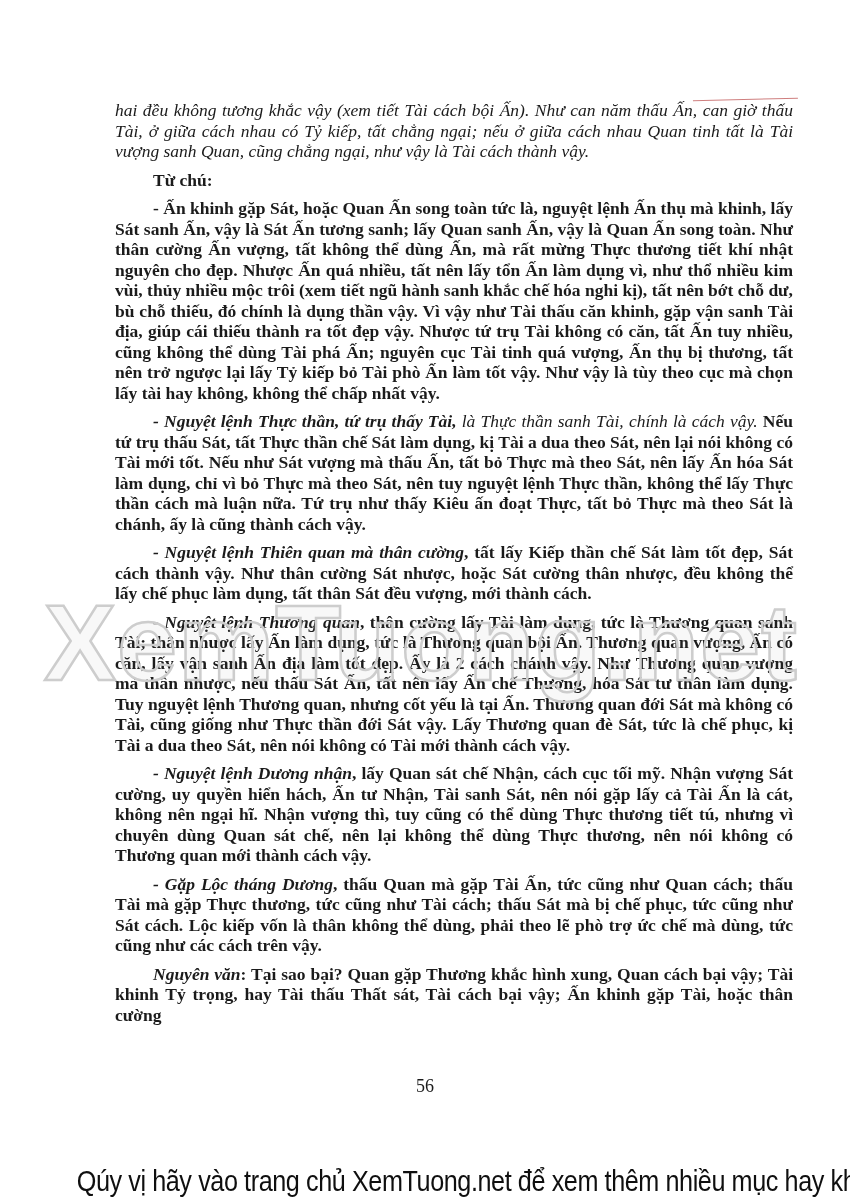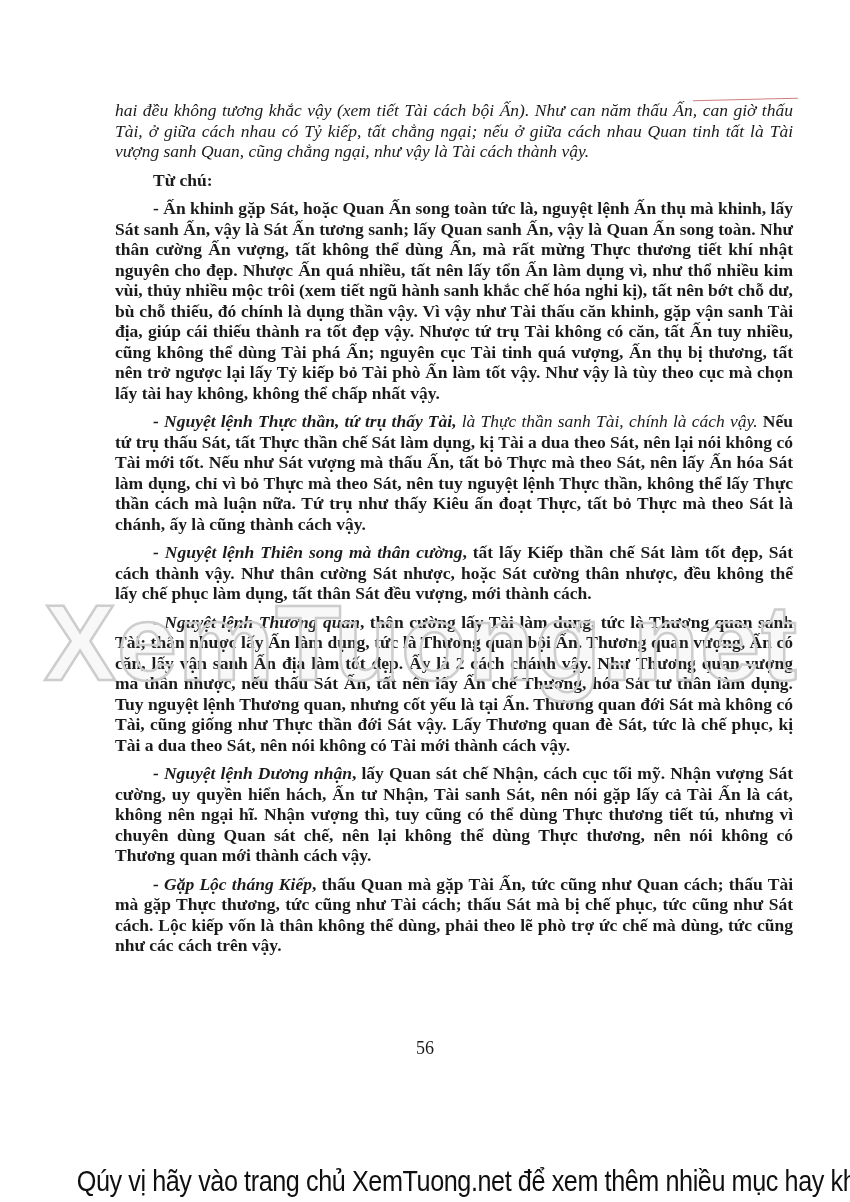--- a/index.html
+++ b/index.html
@@ -41,21 +41,21 @@
     line-height: 1.1;
     letter-spacing: 1px;
     white-space: nowrap;
     color: rgba(130,130,130,0.06);
     -webkit-text-stroke: 2.5px #cdcdcd;
     pointer-events: none;
     margin-top: 44px;
   }
   .page-number {
     position: absolute;
-    top: 1038px;
+    top: 1076px;
     left: 0;
     width: 850px;
     text-align: center;
     font-size: 18px;
     z-index: 2;
   }
   .footer {
     position: absolute;
     left: 0;
     bottom: 4px;
@@ -87,23 +87,24 @@
 </head>
 <body>
 
 <div class="page">
   <div class="artifact-red"></div>
   <div class="content" id="blocks-host">
       <p class="para intro"><span class="seg-italic">hai đều không tương khắc vậy (xem tiết Tài cách bội Ấn). Như can năm thấu Ấn, can giờ thấu Tài, ở giữa cách nhau có Tỷ kiếp, tất chẳng ngại; nếu ở giữa cách nhau Quan tinh tất là Tài vượng sanh Quan, cũng chẳng ngại, như vậy là Tài cách thành vậy.</span></p>
       <p class="para subheading"><span class="seg-bold">Từ chú:</span></p>
       <p class="para"><span class="seg-bold">- Ấn khinh gặp Sát, hoặc Quan Ấn song toàn</span><span class="seg-regular"> tức là, nguyệt lệnh Ấn thụ mà khinh, lấy Sát sanh Ấn, vậy là Sát Ấn tương sanh; lấy Quan sanh Ấn, vậy là Quan Ấn song toàn. Như thân cường Ấn vượng, tất không thể dùng Ấn, mà rất mừng Thực thương tiết khí nhật nguyên cho đẹp. Nhược Ấn quá nhiều, tất nên lấy tổn Ấn làm dụng vì, như thổ nhiều kim vùi, thủy nhiều mộc trôi (xem tiết ngũ hành sanh khắc chế hóa nghi kị), tất nên bớt chỗ dư, bù chỗ thiếu, đó chính là dụng thần vậy. Vì vậy như Tài thấu căn khinh, gặp vận sanh Tài địa, giúp cái thiếu thành ra tốt đẹp vậy. Nhược tứ trụ Tài không có căn, tất Ấn tuy nhiều, cũng không thể dùng Tài phá Ấn; nguyên cục Tài tinh quá vượng, Ấn thụ bị thương, tất nên trở ngược lại lấy Tỷ kiếp bỏ Tài phò Ấn làm tốt vậy. Như vậy là tùy theo cục mà chọn lấy tài hay không, không thể chấp nhất vậy.</span></p>
       <p class="para"><span class="seg-bolditalic">- Nguyệt lệnh Thực thần, tứ trụ thấy Tài,</span><span class="seg-italic"> là Thực thần sanh Tài, chính là cách vậy.</span><span class="seg-regular"> Nếu tứ trụ thấu Sát, tất Thực thần chế Sát làm dụng, kị Tài a dua theo Sát, nên lại nói không có Tài mới tốt. Nếu như Sát vượng mà thấu Ấn, tất bỏ Thực mà theo Sát, nên lấy Ấn hóa Sát làm dụng, chỉ vì bỏ Thực mà theo Sát, nên tuy nguyệt lệnh Thực thần, không thể lấy Thực thần cách mà luận nữa. Tứ trụ như thấy Kiêu ấn đoạt Thực, tất bỏ Thực mà theo Sát là chánh, ấy là cũng thành cách vậy.</span></p>
-      <p class="para"><span class="seg-bolditalic">- Nguyệt lệnh Thiên song mà thân cường</span><span class="seg-regular">, tất lấy Kiếp thần chế Sát làm tốt đẹp, Sát cách thành vậy. Như thân cường Sát nhược, hoặc Sát cường thân nhược, đều không thể lấy chế phục làm dụng, tất thân Sát đều vượng, mới thành cách.</span></p>
+      <p class="para"><span class="seg-bolditalic">- Nguyệt lệnh Thiên quan mà thân cường</span><span class="seg-regular">, tất lấy Kiếp thần chế Sát làm tốt đẹp, Sát cách thành vậy. Như thân cường Sát nhược, hoặc Sát cường thân nhược, đều không thể lấy chế phục làm dụng, tất thân Sát đều vượng, mới thành cách.</span></p>
       <p class="para"><span class="seg-bolditalic">- Nguyệt lệnh Thương quan</span><span class="seg-regular">, thân cường lấy Tài làm dụng, tức là Thương quan sanh Tài; thân nhược lấy Ấn làm dụng, tức là Thương quan bội Ấn. Thương quan vượng, Ấn có căn, lấy vận sanh Ấn địa làm tốt đẹp. Ấy là 2 cách chánh vậy. Như Thương quan vượng mà thân nhược, nếu thấu Sát Ấn, tất nên lấy Ấn chế Thương, hóa Sát tư thân làm dụng. Tuy nguyệt lệnh Thương quan, nhưng cốt yếu là tại Ấn. Thương quan đới Sát mà không có Tài, cũng giống như Thực thần đới Sát vậy. Lấy Thương quan đè Sát, tức là chế phục, kị Tài a dua theo Sát, nên nói không có Tài mới thành cách vậy.</span></p>
       <p class="para"><span class="seg-bolditalic">- Nguyệt lệnh Dương nhận</span><span class="seg-regular">, lấy Quan sát chế Nhận, cách cục tối mỹ. Nhận vượng Sát cường, uy quyền hiển hách, Ấn tư Nhận, Tài sanh Sát, nên nói gặp lấy cả Tài Ấn là cát, không nên ngại hĩ. Nhận vượng thì, tuy cũng có thể dùng Thực thương tiết tú, nhưng vì chuyên dùng Quan sát chế, nên lại không thể dùng Thực thương, nên nói không có Thương quan mới thành cách vậy.</span></p>
-      <p class="para"><span class="seg-bolditalic">- Gặp Lộc tháng Kiếp</span><span class="seg-regular">, thấu Quan mà gặp Tài Ấn, tức cũng như Quan cách; thấu Tài mà gặp Thực thương, tức cũng như Tài cách; thấu Sát mà bị chế phục, tức cũng như Sát cách. Lộc kiếp vốn là thân không thể dùng, phải theo lẽ phò trợ ức chế mà dùng, tức cũng như các cách trên vậy.</span></p>
+      <p class="para"><span class="seg-bolditalic">- Gặp Lộc tháng Dương</span><span class="seg-regular">, thấu Quan mà gặp Tài Ấn, tức cũng như Quan cách; thấu Tài mà gặp Thực thương, tức cũng như Tài cách; thấu Sát mà bị chế phục, tức cũng như Sát cách. Lộc kiếp vốn là thân không thể dùng, phải theo lẽ phò trợ ức chế mà dùng, tức cũng như các cách trên vậy.</span></p>
+      <p class="para"><span class="seg-bolditalic">Nguyên văn</span><span class="seg-bold">: Tại sao bại? </span><span class="seg-regular">Quan gặp Thương khắc hình xung, Quan cách bại vậy; Tài khinh Tỷ trọng, hay Tài thấu Thất sát, Tài cách bại vậy; Ấn khinh gặp Tài, hoặc thân cường</span></p>
     </div>
   <div class="watermark">XemTuong.net</div>
   <div class="page-number">56</div>
   <div class="footer">
     <span class="footer-inner">Qúy vị hãy vào trang chủ XemTuong.net để xem thêm nhiều mục hay khác</span>
   </div>
 </div>
 
 </body></html>

